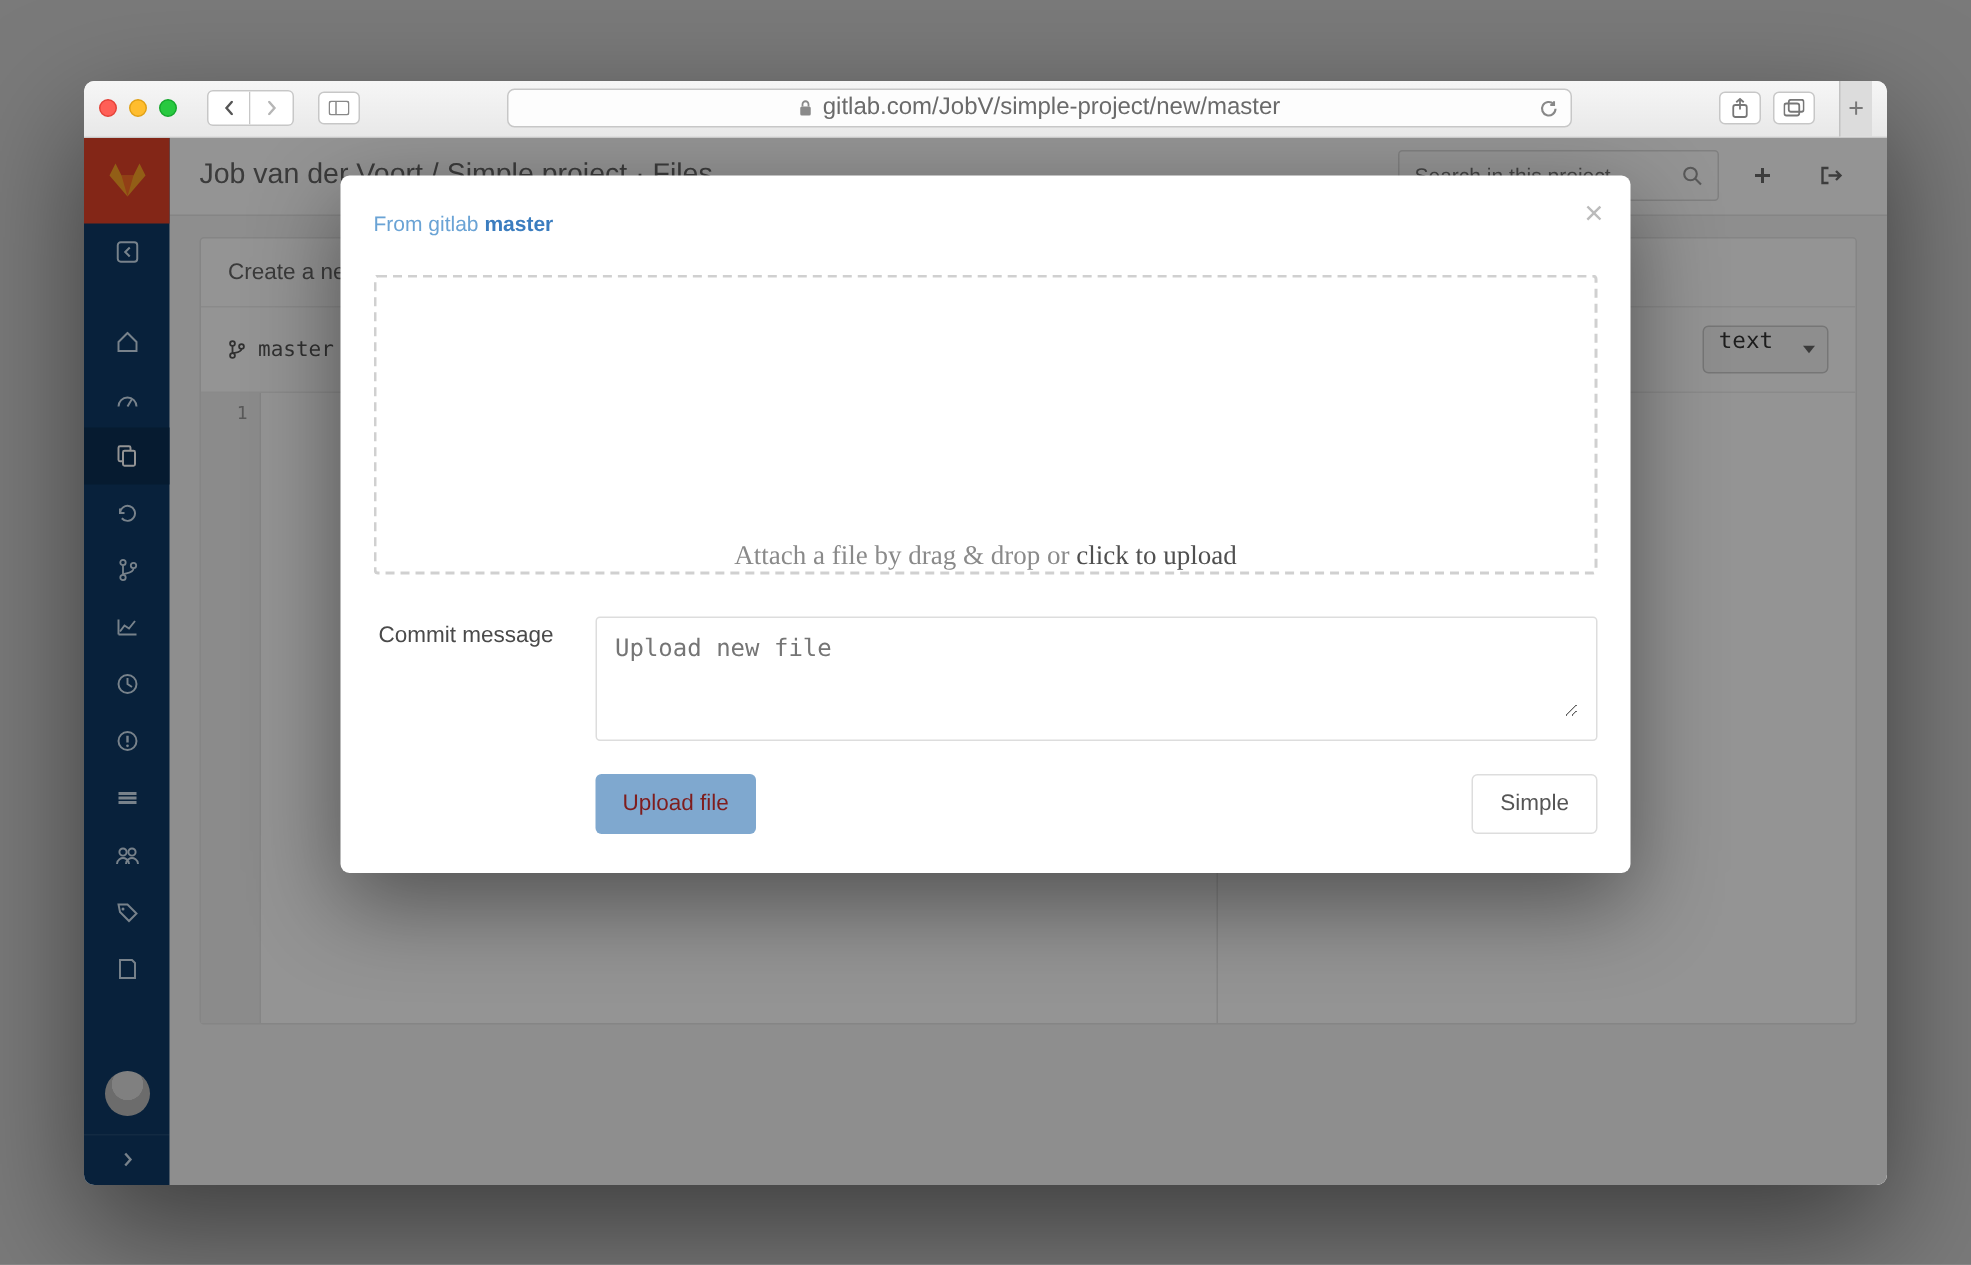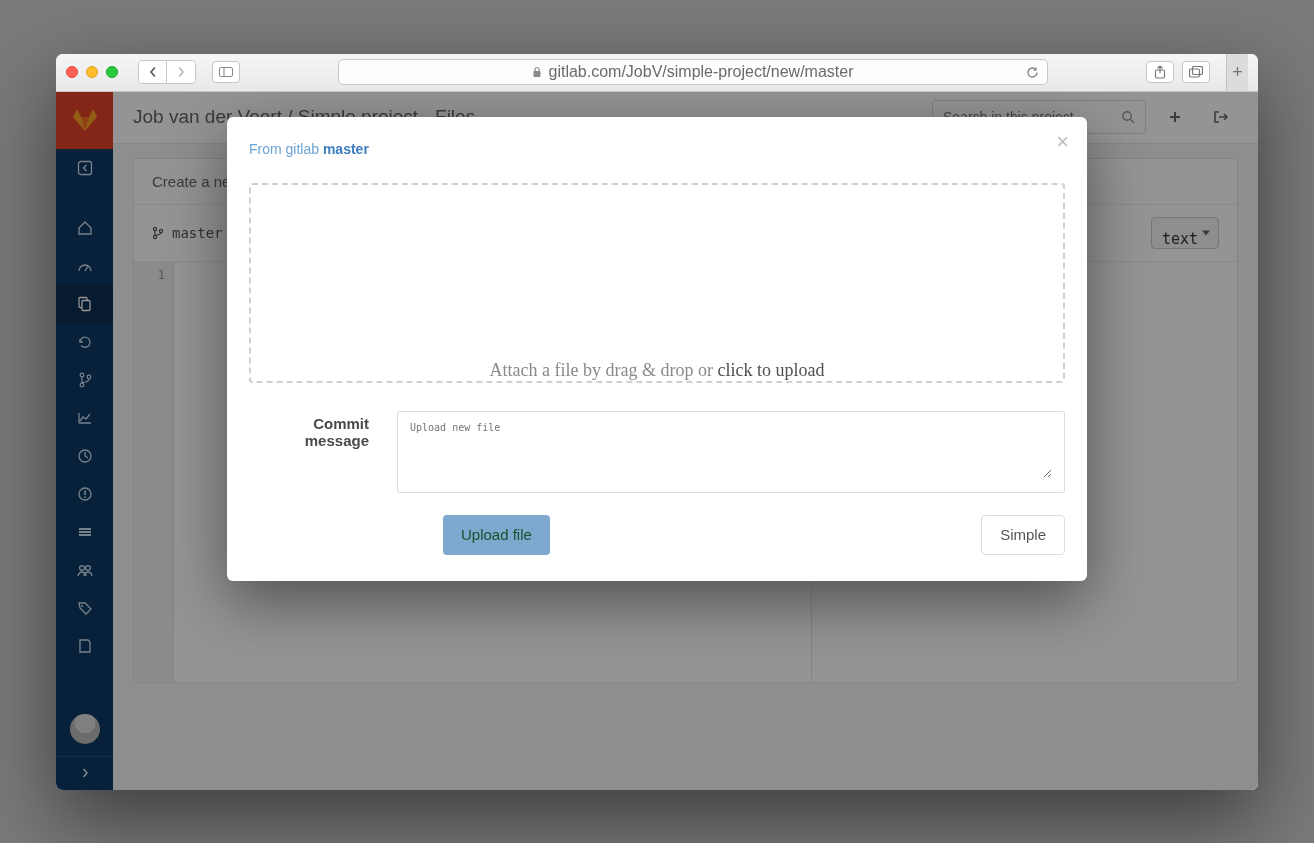--- a/index.html
+++ b/index.html
@@ -96,21 +96,21 @@
   }
   .panel-header {
     padding:14px 18px; color:#666; font-size:15px; border-bottom:1px solid #eee;
   }
   .filebar {
     display:flex; align-items:center; padding:12px 18px; border-bottom:1px solid #eee;
     font-family: ui-monospace, Menlo, monospace; color:#555; font-size:14px; gap:8px;
   }
   .format-select {
     margin-left:auto; height:32px; border:1px solid #ccc; border-radius:4px; background:#f4f4f4;
-    padding:0 20px 0 10px; font-size:15px; color:#333; position:relative; display:flex; align-items:flex-end;
+    padding:0 36px 0 10px; font-size:15px; color:#333; position:relative; display:flex; align-items:flex-start;
   }
   .format-select::after{
     content:""; position:absolute; right:8px; top:50%; transform:translateY(-50%);
     width:0; height:0; border-left:4px solid transparent; border-right:4px solid transparent;
     border-top:5px solid #666;
   }
   .editor { display:flex; height:420px; }
   .gutter { width:40px; background:#f0f0f0; border-right:1px solid #e5e5e5; text-align:right;
     padding:6px 8px; color:#999; font-family:ui-monospace,Menlo,monospace; font-size:12px;}
   .code { flex:1; display:flex;}
@@ -135,30 +135,30 @@
   .modal-close { position:absolute; top:14px; right:18px; color:#bbb; font-size:22px; line-height:1; cursor:pointer;}
   .modal-body { padding:4px 22px 26px 22px; }
   .dropzone {
     margin-top:8px;
     border:2px dashed #d0d0d0; border-radius:3px;
     height:200px; display:flex; align-items:flex-end; justify-content:center;
     padding-top:14px; color:#8a8a8a; font-size:18px;font-family:Liberation Serif, serif;
   }
   .dropzone .link { color:#4f4f4f;}
   .form-row { display:flex; margin-top:28px; gap:28px;}
-  .form-label { width:120px; text-align:right; font-weight:700; color:#4a4a4a; font-size:15px; padding-top:4px;}
+  .form-label { width:120px; text-align:right; font-weight:400; color:#4a4a4a; font-size:15px; padding-top:4px;}
   .form-field { flex:1; border:1px solid #ddd; border-radius:3px; min-height:76px; padding:10px 12px;}
   .form-field textarea {
     width:100%; height:56px; border:none; outline:none; resize:vertical;
-    font-family:ui-monospace,Menlo,monospace; font-size:10px; color:#0f766e; background:transparent;
+    font-family:ui-monospace,Menlo,monospace; font-size:16px; color:#0f766e; background:transparent;
   }
   .modal-actions { display:flex; margin-top:22px; padding-left:148px;}
   .btn { height:40px; padding:0 18px; border-radius:4px; font-size:15px; display:inline-flex;
     align-items:center; justify-content:center; cursor:pointer;}
-  .btn-primary { background:#7fa8cf; color:#14532d;margin-left:46px; }
+  .btn-primary { background:#7fa8cf; color:#7f1d1d; }
   .btn-default { background:#fff; border:1px solid #ddd; color:#555; margin-left:auto;}
 
   
   svg { display:block; }
 </style>
 </head>
 <body>
 
 <div class="mac-window">
 

